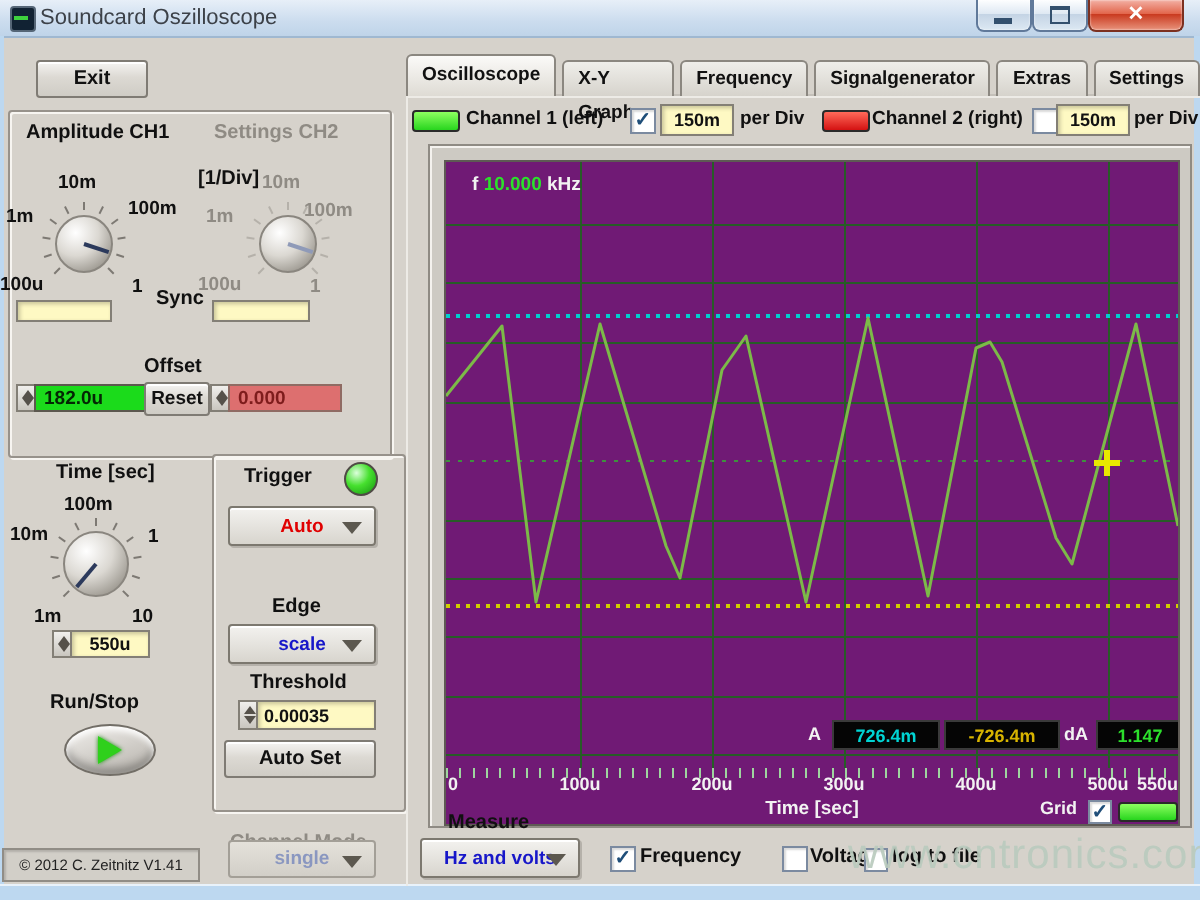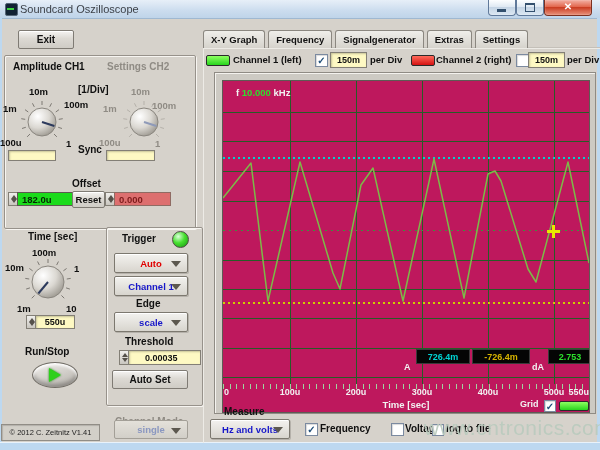--- a/index.html
+++ b/index.html
@@ -48,32 +48,32 @@
   .sw-red{background:linear-gradient(#ff6a5a,#d41212);}
   
   .tabbar{left:203px;top:27px;height:21px;display:flex;align-items:flex-end;gap:3px;}
   .tab{background:linear-gradient(#efeeea,#d6d3cc);border:1px solid #8b8780;border-bottom:none;
        border-radius:3px 3px 0 0;font-weight:bold;font-size:9.5px;color:#111;
        height:17px;line-height:17px;padding:0 7px;}
   .tab.active{height:20px;line-height:20px;background:linear-gradient(#fbfaf8,#dedbd4);}
   
   .bezel{left:214px;top:72px;width:380px;height:340px;background:#cdcac3;border:1px solid #8f8b84;
          box-shadow:inset 1px 1px 0 #f4f2ee;}
-  .scope{left:222px;top:80px;width:366px;height:331px;background:#be185d;border:1px solid #5e5a54;overflow:hidden;}
+  .scope{left:222px;top:80px;width:366px;height:331px;background:#701a75;border:1px solid #5e5a54;overflow:hidden;}
   .vgrid{width:1px;top:0;height:303px;background:#275c27;}
   .hgrid{left:0;width:366px;height:1px;background:#275c27;}
   .dotline{left:0;width:366px;height:2px;}
   .dots-cyan{background-image:repeating-linear-gradient(90deg,#00cfcf 0 2px,transparent 2px 5px);}
   .dots-yellow{background-image:repeating-linear-gradient(90deg,#cfcf00 0 2px,transparent 2px 5px);}
   .dots-green{background-image:repeating-linear-gradient(90deg,#3f8f3f 0 2px,transparent 2px 6px);height:1px;}
   .ticksrow{left:0;top:303px;width:366px;height:5px;
     background-image:repeating-linear-gradient(90deg,#9fd49f 0 1px,transparent 1px 6.65px);}
   .xlab{top:306px;font-weight:bold;font-size:9px;color:#f2f2f2;text-align:center;}
   .scopetext{font-weight:bold;font-size:9.5px;color:#f2f2f2;white-space:nowrap;}
-  .measbox{top:268px;height:13px;background:#050505;border:1px solid #3a3a3a;
+  .measbox{top:279px;height:13px;background:#050505;border:1px solid #3a3a3a;
            display:flex;align-items:center;justify-content:center;font-weight:bold;font-size:9px;}
   .cross-h{left:324px;top:149px;width:13px;height:3px;background:#e8e800;}
   .cross-v{left:329px;top:144px;width:3px;height:13px;background:#e8e800;}
   
   .tooltip{left:3px;top:156px;background:#fffefa;border:1px solid #4a4a4a;color:#1a1a1a;
            font-size:8px;padding:2px 3px;white-space:nowrap;box-shadow:1px 1px 2px rgba(0,0,0,.25);z-index:20;}
   .greenfield{background:#1bdb1b;border:1px solid #5c584f;font-weight:bold;font-size:9.5px;color:#042604;
               display:flex;align-items:center;padding-left:4px;}
   .redfield{background:#dd6f6f;border:1px solid #8f6b63;font-weight:bold;font-size:9.5px;color:#7e1c1c;
             display:flex;align-items:center;padding-left:4px;}
@@ -125,21 +125,21 @@
 
   <div class="abs side" style="left:0;top:18px;width:2px;height:424px;"></div>
   <div class="abs side" style="left:597px;top:18px;width:3px;height:424px;"></div>
   <div class="abs bottomstrip"></div>
 
   <div class="abs btn" style="left:18px;top:30px;width:54px;height:17px;">Exit</div>
 
   <div class="abs groupbox" style="left:4px;top:55px;width:190px;height:172px;"></div>
   <div class="abs lbl" style="left:13px;top:61px;">Amplitude CH1</div>
   <div class="abs lbl dis" style="left:107px;top:61px;">Settings CH2</div>
-  <div class="abs lbl" style="left:59px;top:84px;padding-left:19px;">[1/Div]</div>
+  <div class="abs lbl" style="left:80px;top:84px;padding-left:19px;">[1/Div]</div>
 
   <svg class="abs knob" width="44" height="44" style="left:20px;top:100px;">
       <line x1="9.97918471982869" y1="34.020815280171306" x2="7.150757595082499" y2="36.8492424049175" stroke="#7d7973"></line>
       <line x1="5.832039222982392" y1="27.25328890437411" x2="2.027813157801777" y2="28.489356881873903" stroke="#7d7973"></line>
       <line x1="5.209298209882661" y1="19.340614094316074" x2="1.2585448475021082" y2="18.71487623415515" stroke="#7d7973"></line>
       <line x1="8.246711095625896" y1="12.007650711027955" x2="5.010643118126104" y2="9.656509701858061" stroke="#7d7973"></line>
       <line x1="14.282161504427705" y1="6.852889088797745" x2="12.46619950546952" y2="3.2888629920442725" stroke="#7d7973"></line>
       <line x1="22" y1="5" x2="22" y2="1" stroke="#7d7973"></line>
       <line x1="29.717838495572295" y1="6.852889088797747" x2="31.53380049453048" y2="3.288862992044276" stroke="#7d7973"></line>
       <line x1="35.7532889043741" y1="12.007650711027956" x2="38.989356881873896" y2="9.656509701858065" stroke="#7d7973"></line>
@@ -213,34 +213,34 @@
 
   <div class="abs lbl" style="left:25px;top:346px;">Run/Stop</div>
   <div class="abs runbtn" style="left:32px;top:362px;width:44px;height:24px;">
       <i></i>
     </div>
 
   <div class="abs groupbox" style="left:106px;top:227px;width:95px;height:177px;"></div>
   <div class="abs lbl" style="left:122px;top:233px;">Trigger</div>
   <div class="abs led" style="left:172px;top:231px;width:15px;height:15px;"></div>
   <div class="abs dd red" style="left:114px;top:253px;width:72px;height:18px;">Auto</div>
-  <div class="abs dd blue" style="left:114px;top:276px;width:72px;height:18px;">Channel 1</div>
   <div class="abs lbl" style="left:136px;top:298px;">Edge</div>
   <div class="abs dd blue" style="left:114px;top:312px;width:72px;height:18px;">scale</div>
   <div class="abs lbl" style="left:125px;top:336px;">Threshold</div>
   <div class="abs spin" style="left:119px;top:350px;height:13px;"></div>
-  <div class="abs field" style="left:128px;top:350px;width:55px;height:13px;padding-left:16px;">0.00035</div>
+  <div class="abs field" style="left:128px;top:350px;width:55px;height:13px;padding-left:3px;">0.00035</div>
   <div class="abs btn" style="left:112px;top:370px;width:74px;height:17px;">Auto Set</div>
 
   <div class="abs lbl dis" style="left:115px;top:416px;">Channel Mode</div>
   <div class="abs dd disabled disblue" style="left:114px;top:420px;width:72px;height:17px;">single</div>
   <div class="abs copyright" style="left:1px;top:424px;width:97px;height:15px;">© 2012  C. Zeitnitz V1.41</div>
 
   <div class="abs tabpanel"></div>
   <div class="abs tabbar">
+    <div class="tab active">Oscilloscope</div>
     <div class="tab">X-Y Graph</div>
     <div class="tab">Frequency</div>
     <div class="tab">Signalgenerator</div>
     <div class="tab">Extras</div>
     <div class="tab">Settings</div>
   </div>
 
   <div class="abs swatch sw-green" style="left:206px;top:55px;width:22px;height:9px;"></div>
   <div class="abs lbl9" style="left:233px;top:54px;">Channel 1 (left)</div>
   <div class="abs cb" style="left:315px;top:54px;width:11px;height:11px;">
@@ -284,21 +284,21 @@
     <div class="abs scopetext" style="left:13px;top:6px;">
       <span>f</span>
       <span style="color:#2ce02c;">10.000</span>
       <span>kHz</span>
     </div>
 
     <div class="abs scopetext" style="left:181px;top:281px;font-size:9px;">A</div>
     <div class="abs measbox" style="left:193px;width:52px;color:#00d4d4;">726.4m</div>
     <div class="abs measbox" style="left:249px;width:56px;color:#d8b400;">-726.4m</div>
     <div class="abs scopetext" style="left:309px;top:281px;font-size:9px;">dA</div>
-    <div class="abs measbox" style="left:325px;width:42px;color:#2ce02c;">2.753</div>
+    <div class="abs measbox" style="left:325px;width:42px;color:#2ce02c;">1.147</div>
 
     <div class="abs ticksrow"></div>
     <div class="abs xlab" style="left:1px;">0</div>
     <div class="abs xlab" style="left:53px;width:28px;">100u</div>
     <div class="abs xlab" style="left:119px;width:28px;">200u</div>
     <div class="abs xlab" style="left:185px;width:28px;">300u</div>
     <div class="abs xlab" style="left:251px;width:28px;">400u</div>
     <div class="abs xlab" style="left:317px;width:28px;">500u</div>
     <div class="abs xlab" style="left:340px;width:26px;text-align:right;">550u</div>
 

